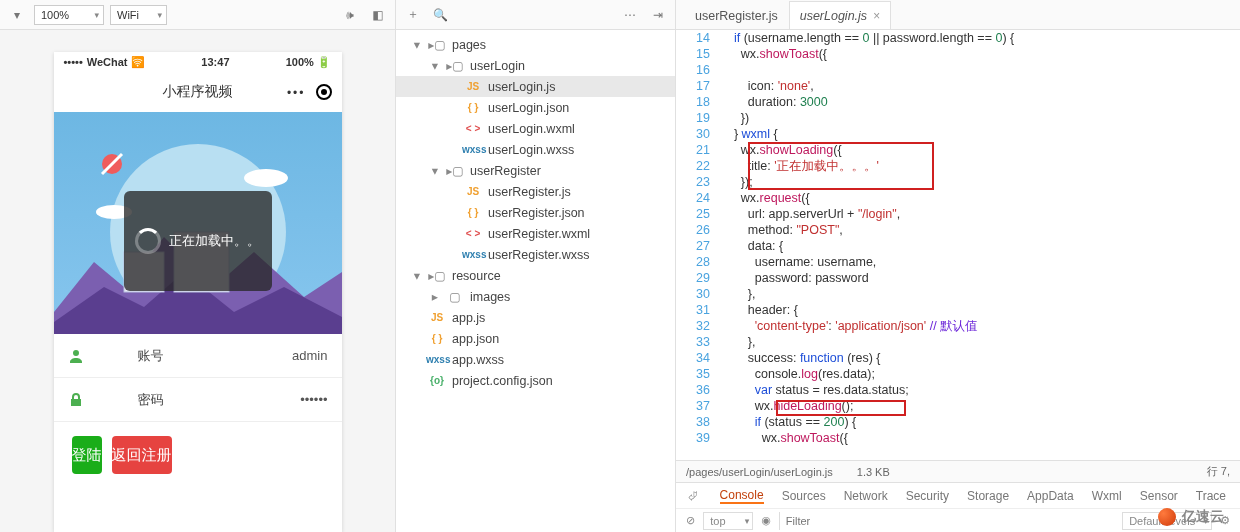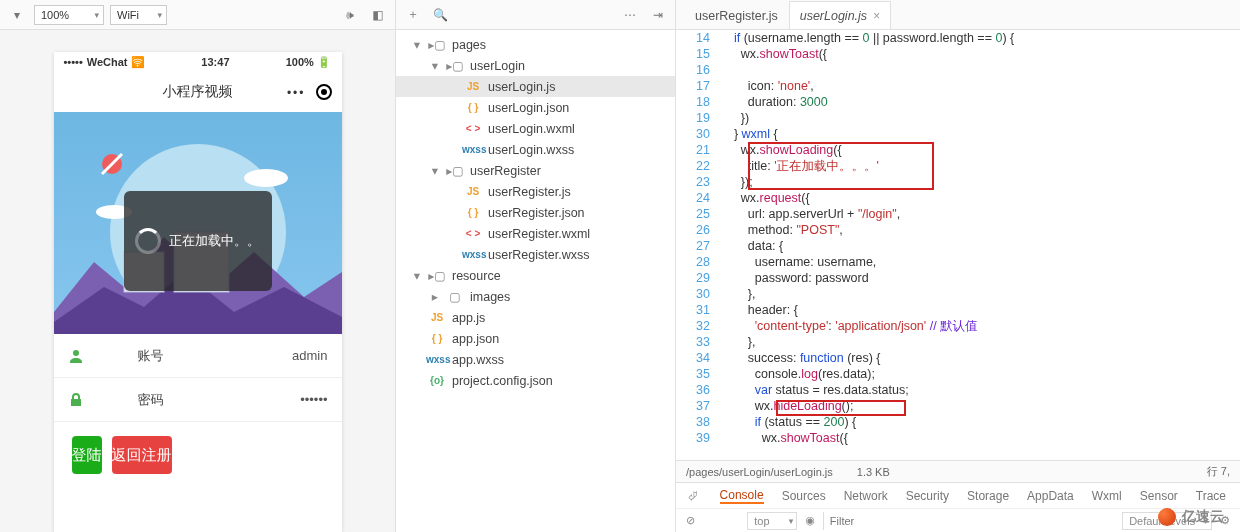--- a/index.html
+++ b/index.html
@@ -70,21 +70,21 @@
 .redbox { position:absolute; border:2px solid #d02020; pointer-events:none; }
 .status-strip { height:22px; border-top:1px solid #e0e0e0; display:flex; align-items:center; padding:0 10px; gap:24px; font-size:11px; color:#666; background:#fafafa; }
 .status-strip .spacer { flex:1; }
 
 
 .devtools { height:50px; border-top:1px solid #e0e0e0; display:flex; flex-direction:column; background:#fff; }
 .dt-tabs { height:26px; display:flex; align-items:center; gap:18px; padding:0 12px; border-bottom:1px solid #eee; font-size:12px; color:#777; }
 .dt-tabs span { cursor:pointer; }
 .dt-tabs .act { color:#c2410c; border-bottom:2px solid #f97316; }
 .dt-row { flex:1; display:flex; align-items:center; gap:8px; padding:0 10px; font-size:11px; color:#888; }
-.dt-row .sel { border:1px solid #ddd; font-size:11px; height:18px; padding:0 14px 0 6px; position:relative; display:flex; align-items:center;margin-left:44px; }
+.dt-row .sel { border:1px solid #ddd; font-size:11px; height:18px; padding:0 14px 0 6px; position:relative; display:flex; align-items:center; }
 .dt-row .sel::after { content:"▾"; position:absolute; right:3px; font-size:9px; }
 .dt-row input { flex:1; border:none; border-left:1px solid #ddd; padding-left:6px; height:18px; font-size:11px; outline:none; }
 
 .watermark { position:absolute; right:16px; bottom:6px; font-size:14px; font-weight:600; color:#888; display:flex; align-items:center; gap:6px; }
 .watermark .logo { width:18px; height:18px; border-radius:50%; background:radial-gradient(circle at 30% 30%, #ff7a3d, #d03a0a); }
 </style>
 </head>
 <body>
 
 <div class="cols">

